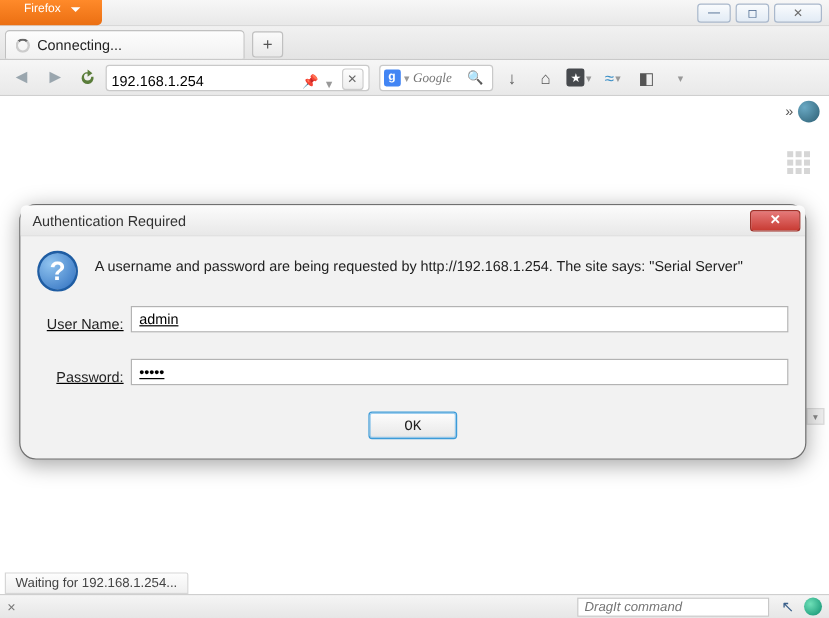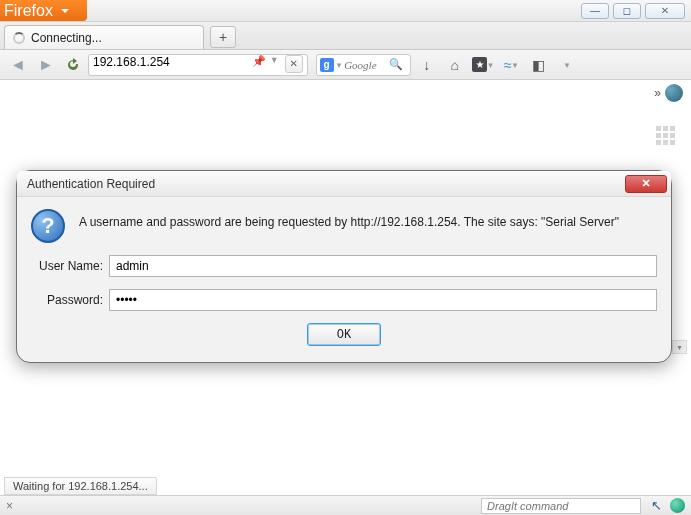--- a/index.html
+++ b/index.html
@@ -1,36 +1,36 @@
 <!DOCTYPE html>
 <html><head>
 <meta charset="utf-8">
 <style>
   * { box-sizing: border-box; margin: 0; padding: 0; font-family: "Segoe UI", Tahoma, sans-serif; }
   body { width: 691px; height: 515px; background: #fff; position: relative; overflow: hidden; }
 
   
   .titlebar { height: 22px; background: linear-gradient(#f7f7f7,#e8e8e8); border-bottom: 1px solid #d0d0d0; display:flex; align-items:stretch; }
-  .app-tab { background: linear-gradient(#ff8a2a,#eb6f12); color:#fff; font-size:16px; padding: 2px 18px 2px 4px; display:flex; align-items:center; gap:6px; border-radius:0 0 4px 0; position:relative; }
+  .app-tab { background: linear-gradient(#ff8a2a,#eb6f12); color:#fff; font-size:10px; padding: 2px 18px 2px 20px; display:flex; align-items:flex-start; gap:6px; border-radius:0 0 4px 0; position:relative; }
   .app-tab::after { content:""; border:4px solid transparent; border-top-color:#fff; margin-top:4px; margin-left:2px; }
   .win-controls { margin-left:auto; display:flex; gap:4px; padding:0 6px; align-items:center;}
   .win-btn { width:28px; height:16px; border:1px solid #a9b8cc; border-radius:3px; background:linear-gradient(#f9fbfd,#e2ebf5); display:flex; align-items:center; justify-content:center; font-size:10px; color:#416089;}
   .win-close { width:40px; color:#6c6c6c;}
   
   
   .tabstrip { height:28px; background:linear-gradient(#f1f1f1,#e4e4e4); border-bottom:1px solid #c9c9c9; display:flex; align-items:flex-end; padding-left:4px; gap:0;}
   .page-tab { height:24px; min-width:200px; background:linear-gradient(#fdfdfd,#f1f1f1); border:1px solid #c0c0c0; border-bottom:none; border-radius:4px 4px 0 0; display:flex; align-items:center; gap:6px; padding:0 8px; font-size:12px; color:#222;}
   .spinner { width:12px; height:12px; border:2px solid #ccc; border-top-color:#666; border-radius:50%; }
   .newtab { width:26px; height:22px; margin-left:6px; background:linear-gradient(#fafafa,#e9e9e9); border:1px solid #c0c0c0; border-radius:3px; display:flex; align-items:center; justify-content:center; font-size:14px; color:#555; margin-bottom:1px;}
   
   
   .navbar { height:30px; background:linear-gradient(#f6f6f6,#e9e9e9); border-bottom:1px solid #cfcfcf; display:flex; align-items:center; padding:0 6px; gap:4px;}
   .nav-arrow { width:24px; height:22px; display:flex; align-items:center; justify-content:center; color:#9aa6ae; font-size:16px;}
   .nav-icon { width:22px; height:22px; display:flex; align-items:center; justify-content:center;}
-  .urlbar { flex:0 0 210px; height:22px; background:#fff; border:1px solid #c9c9c9; border-radius:3px; display:flex; align-items:flex-start; padding:0 4px; gap:4px;}
+  .urlbar { flex:0 0 210px; height:22px; background:#fff; border:1px solid #c9c9c9; border-radius:3px; display:flex; align-items:flex-end; padding:0 4px; gap:4px;}
   .urlbar input { border:none; outline:none; font-size:12px; flex:1; }
   .pin-icon{color:#999;font-size:11px;}
   .dd{color:#999;font-size:9px;}
   .stop-x{width:18px;height:18px;border:1px solid #ccc;border-radius:3px;background:linear-gradient(#fdfdfd,#eee);display:flex;align-items:center;justify-content:center;font-size:10px;color:#666;margin-left:2px;}
   .searchbar { flex:0 0 95px; height:22px; background:#fff; border:1px solid #c9c9c9; border-radius:3px; display:flex; align-items:center; padding:0 3px; gap:3px; margin-left:4px;}
   .g-badge{width:14px;height:14px;background:#4285f4;color:#fff;font-size:10px;font-weight:bold;display:flex;align-items:center;justify-content:center;border-radius:2px;}
   .searchbar input{border:none;outline:none;font-size:11px;font-style:italic;color:#888;width:42px;font-family:Liberation Serif, serif;}
   .mag{color:#888;font-size:11px;}
   .tb-icon{width:24px;height:22px;display:flex;align-items:center;justify-content:center;color:#555;font-size:14px;}
   .tb-icon .dd{margin-left:1px;}
@@ -45,21 +45,21 @@
   .scrollbar{position:absolute;right:2px;top:260px;width:15px;height:14px;background:#f0f0f0;border:1px solid #ddd;display:flex;align-items:center;justify-content:center;font-size:8px;color:#888;}
   
   
   .dialog { position:absolute; left:16px; top:170px; width:656px; background:#f2f2f2; border:1px solid #707070; border-radius:14px; box-shadow:0 4px 18px rgba(0,0,0,0.35); }
   .dlg-title { height:26px; background:linear-gradient(#fcfcfc,#e8e8e8); border-bottom:1px solid #d8d8d8; border-radius:5px 5px 0 0; display:flex; align-items:center; padding:0 4px 0 10px; font-size:12px; color:#333;}
   .dlg-close { margin-left:auto; width:42px; height:18px; background:linear-gradient(#e67a7a,#c83b33); border:1px solid #a03028; border-radius:3px; color:#fff; display:flex; align-items:center; justify-content:center; font-size:11px; font-weight:bold;}
   .dlg-body { padding:12px 14px 16px 14px; }
   .dlg-row1 { display:flex; gap:14px; align-items:flex-start; margin-bottom:12px;}
   .q-icon { width:34px; height:34px; border-radius:50%; background:radial-gradient(circle at 30% 30%, #8fc3ef, #2f6fbf); border:2px solid #1f5da3; color:#fff; display:flex; align-items:center; justify-content:center; font-size:22px; font-weight:bold; flex-shrink:0;}
   .dlg-msg { font-size:12px; color:#222; padding-top:6px;}
-  .field-row { display:flex; align-items:center; margin-bottom:12px; }
+  .field-row { display:flex; align-items:flex-end; margin-bottom:22px;text-decoration:underline; }
   .field-label { width:78px; text-align:right; font-size:12px; color:#222; padding-right:6px;}
   .field-input { flex:1; height:22px; border:1px solid #b3b3b3; background:#fff; padding:0 6px; font-size:12px; outline:none;}
   .dlg-buttons { display:flex; justify-content:center; gap:14px; margin-top:10px;}
   .dlg-btn { min-width:74px; height:23px; background:linear-gradient(#fdfdfd,#e7e7e7); border:1px solid #9c9c9c; border-radius:3px; font-size:12px; color:#222; display:flex; align-items:center; justify-content:center;}
   .dlg-btn.primary { border:1px solid #3c9bd8; box-shadow:0 0 0 1px rgba(94,175,230,0.6) inset;font-family:Liberation Mono, monospace; }
   
   
   .statusbar { position:absolute; left:4px; bottom:20px; height:18px; background:linear-gradient(#fdfdfd,#efefef); border:1px solid #d6d6d6; font-size:11px; color:#444; padding:1px 8px; display:flex; align-items:center; border-radius:0 2px 0 0;}
   .bottombar { position:absolute; left:0; right:0; bottom:0; height:20px; background:linear-gradient(#f5f5f5,#e6e6e6); border-top:1px solid #cfcfcf; display:flex; align-items:center; padding:0 6px; font-size:11px; color:#666;}
   .bottombar .x{font-size:12px;color:#777;margin-right:10px;}

